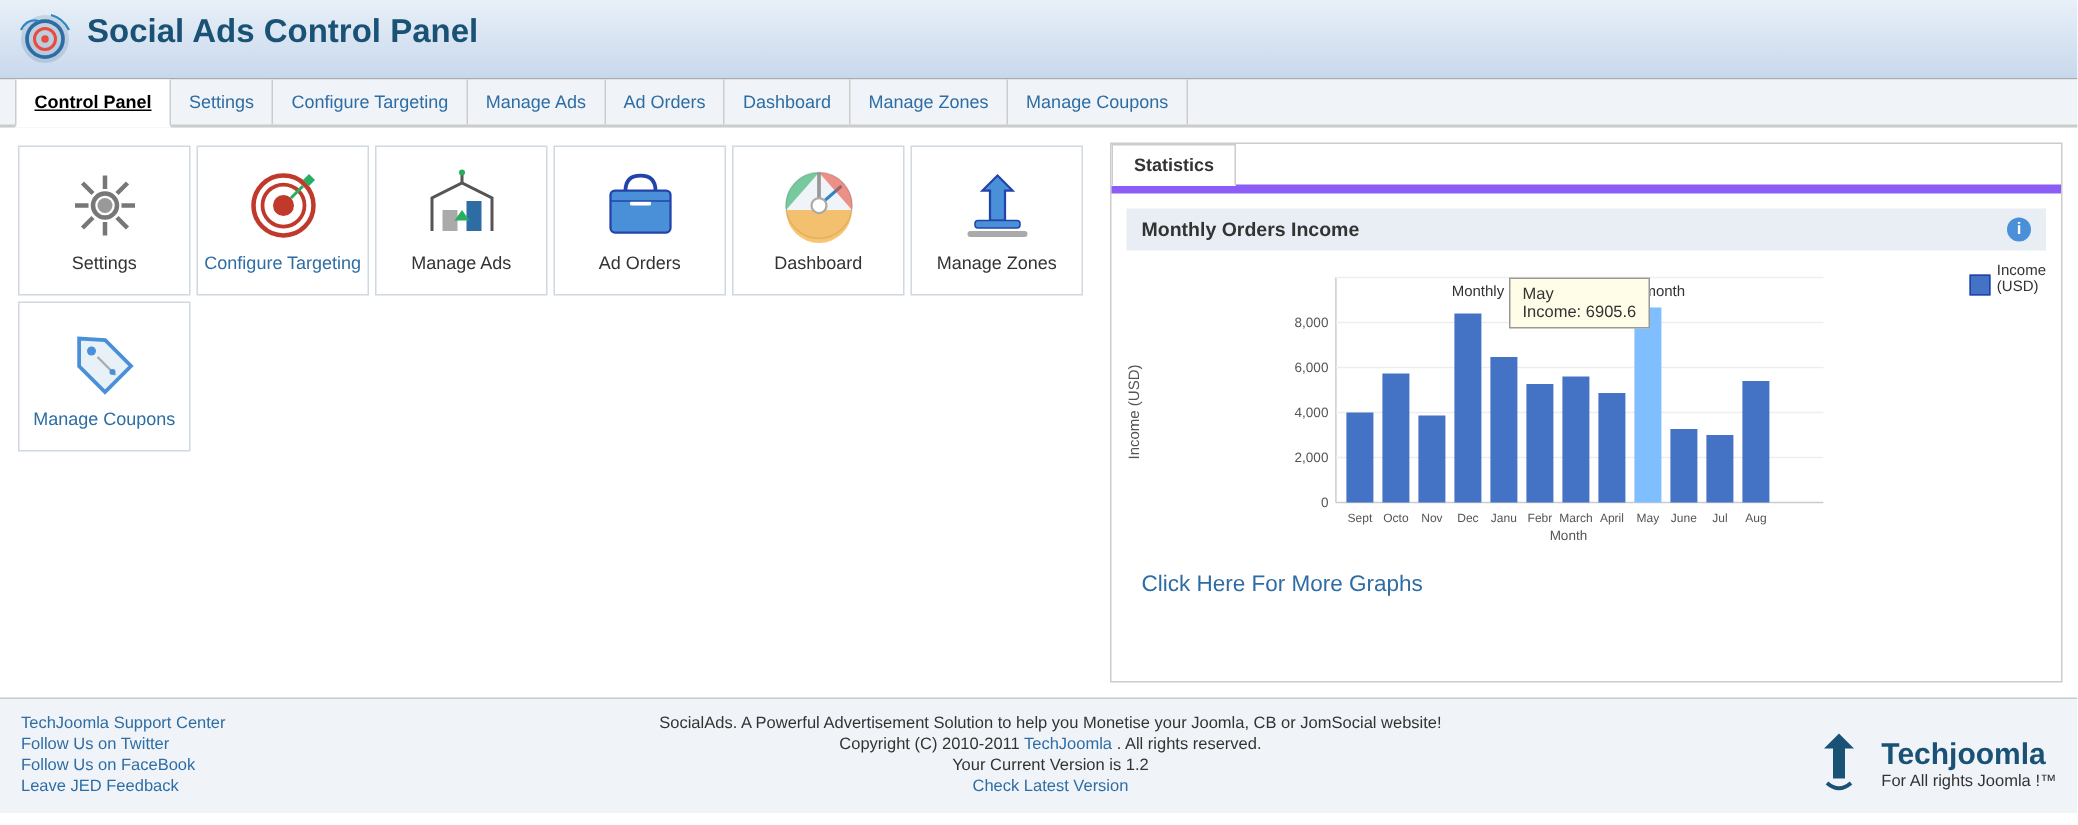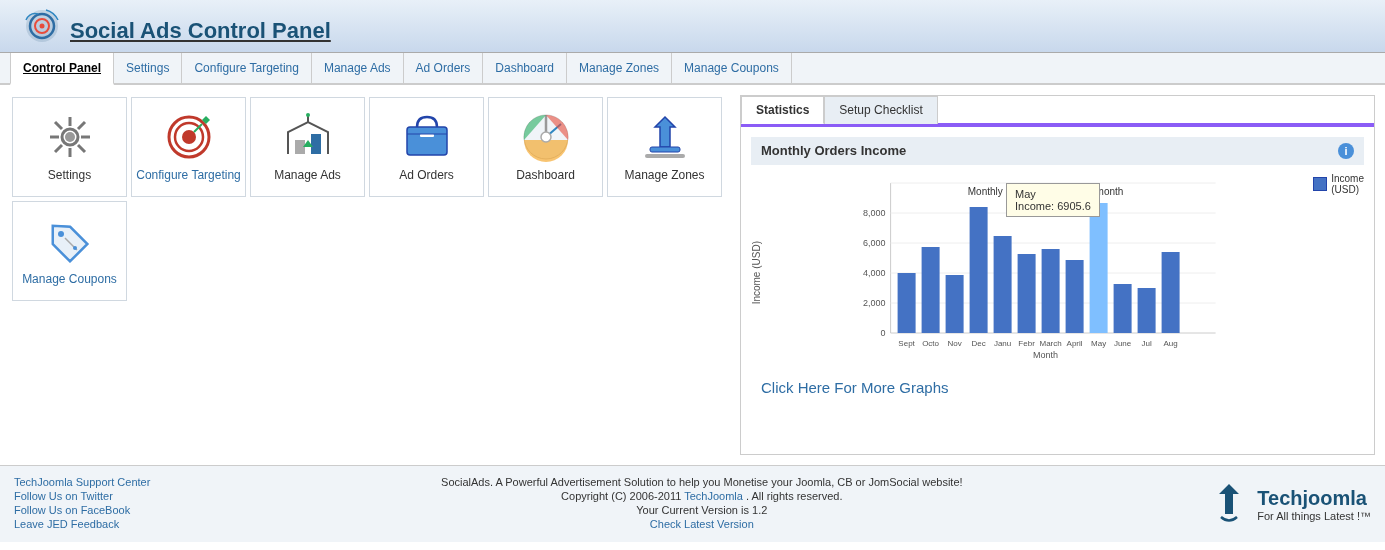--- a/index.html
+++ b/index.html
@@ -2,25 +2,24 @@
 <html><head>
   <meta charset="utf-8">
   <style>
     * { box-sizing: border-box; margin: 0; padding: 0; }
     body { font-family: Arial, sans-serif; font-size: 12px; background: #fff; color: #333; }
 
     
     .header {
       background: linear-gradient(to bottom, #e8f0f8 0%, #c8d8ec 100%);
       border-bottom: 1px solid #aaa;
-      padding: 8px 24px;
-      display: flex;
-      align-items: flex-end;
+      padding: 8px 12px;
+      display: flex;
+      align-items: flex-start;
       gap: 10px;
-      text-decoration: underline;
     }
     .header-title {
       font-size: 22px;
       font-weight: bold;
       color: #1a5276;
     }
     .header-logo {
       width: 36px;
       height: 36px;
     }
@@ -97,21 +96,22 @@
 
     
     .stats-panel {
       flex: 1;
       border: 1px solid #ccc;
       background: #fff;
       min-width: 490px;
     }
     .stats-tabs {
       display: flex;
-      border-bottom: 4px solid #8b5cf6;
+      border-bottom: 6px solid #8b5cf6;
+      gap: 42px;
     }
     .stats-tab {
       padding: 6px 14px;
       font-size: 12px;
       cursor: pointer;
       border: 1px solid #ccc;
       border-bottom: none;
       background: #e8eef4;
       color: #333;
       margin-bottom: -1px;
@@ -176,21 +176,21 @@
     
     .chart-legend {
       display: flex;
       flex-direction: column;
       gap: 4px;
       padding-left: 8px;
       font-size: 10px;
     }
     .legend-item {
       display: flex;
-      align-items: center;
+      align-items: flex-end;
       gap: 4px;
     }
     .legend-box {
       width: 14px;
       height: 14px;
       background: #4472c4;
       border: 1px solid #2244aa;
     }
 
     
@@ -214,21 +214,21 @@
       display: block;
     }
 
     
     .footer {
       background: #f0f4f8;
       border-top: 1px solid #ccc;
       padding: 10px 14px;
       display: flex;
       justify-content: space-between;
-      align-items: center;
+      align-items: flex-end;
       font-size: 11px;
       color: #333;
     }
     .footer-left a, .footer-center a, .footer-right a {
       color: #2e6da4;
       text-decoration: none;
     }
     .footer-left div { margin-bottom: 2px; }
     .footer-center { text-align: center; margin-left: 44px; }
     .footer-center div { margin-bottom: 2px; }
@@ -362,21 +362,20 @@
           <circle cx="30" cy="32" r="2" fill="#4a90d9"></circle>
         </svg>
         <span class="icon-label"><a>Manage Coupons</a></span>
       </div>
     </div>
   </div>
 
   <div class="stats-panel">
     <div class="stats-tabs">
       <div class="stats-tab active">Statistics</div>
-      <div class="stats-tab">Setup Checklist</div>
     </div>
     <div class="stats-content">
       <div class="chart-title-bar">
         <span>Monthly Orders Income</span>
         <div class="info-icon">i</div>
       </div>
 
       <div class="chart-area">
         <div class="chart-y-label">Income (USD)</div>
         <div class="chart-inner">
@@ -460,30 +459,30 @@
 <div class="footer">
   <div class="footer-left">
     <div><a>TechJoomla Support Center</a></div>
     <div><a>Follow Us on Twitter</a></div>
     <div><a>Follow Us on FaceBook</a></div>
     <div><a>Leave JED Feedback</a></div>
   </div>
   <div class="footer-center">
     <div>SocialAds. A Powerful Advertisement Solution to help you Monetise your Joomla, CB or JomSocial website!</div>
     <div>
-      <span>Copyright (C) 2006-2011 </span>
+      <span>Copyright (C) 2010-2011 </span>
       <a>TechJoomla</a>
       <span>. All rights reserved.</span>
     </div>
     <div>Your Current Version is 1.2</div>
     <div><a>Check Latest Version</a></div>
   </div>
   <div class="footer-right">
     <svg width="40" height="45" viewBox="0 0 40 45">
       <path d="M20 2 L30 12 L24 12 L24 32 L16 32 L16 12 L10 12 Z" fill="#1a5276"></path>
       <path d="M12 35 Q20 42 28 35" fill="none" stroke="#1a5276" stroke-width="2.5"></path>
     </svg>
     <div>
       <div class="techjoomla-logo">Techjoomla</div>
-      <div class="techjoomla-text">For All things Latest !™</div>
+      <div class="techjoomla-text">For All rights Joomla !™</div>
     </div>
   </div>
 </div>
 
 </body></html>

